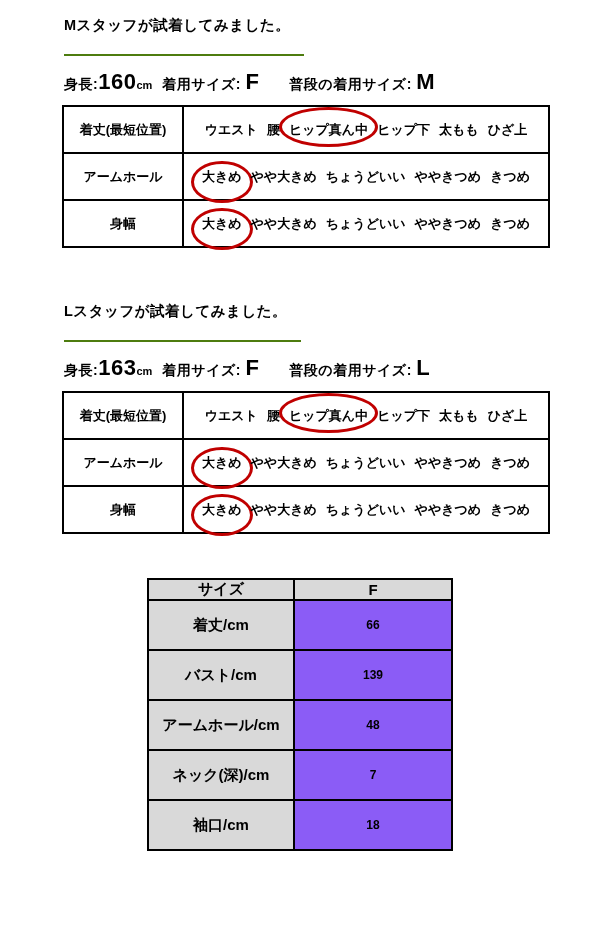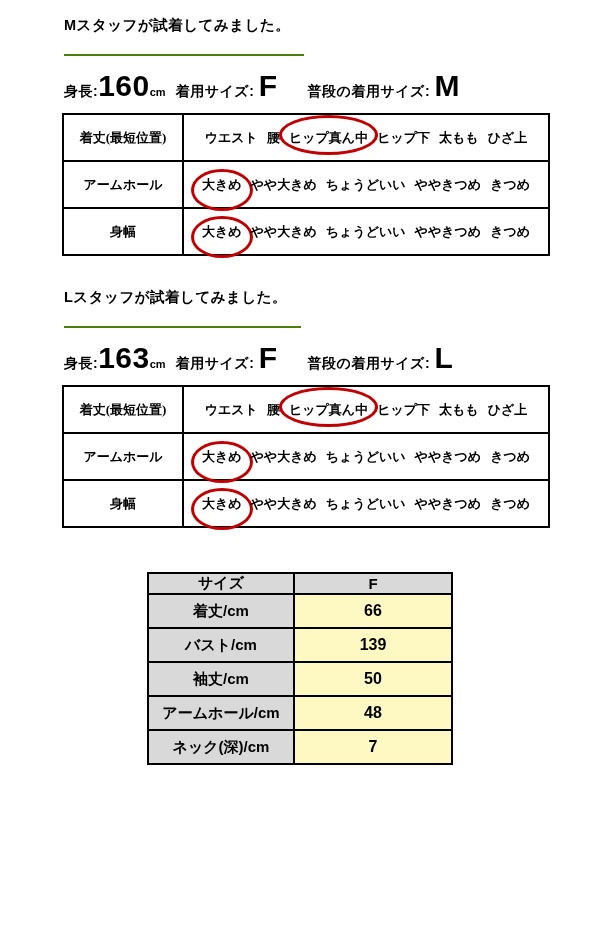--- a/index.html
+++ b/index.html
@@ -26,33 +26,32 @@
   }
 
   
   .stats-line {
     margin-top: 13px;
     white-space: nowrap;
     font-weight: bold;
   }
   .stats-line > span { vertical-align: baseline; }
   .stat-label { font-size: 14px; letter-spacing: 0.5px; }
-  .stat-big   { font-size: 30px; letter-spacing: 0.5px; }
+  .stat-big   { font-size: 22px; letter-spacing: 0.5px; }
   .stat-unit  { font-size: 11px; }
   .gap-sm { display: inline-block; width: 10px; }
   .gap-lg { display: inline-block; width: 30px; }
 
   
   .fit-table {
     border-collapse: collapse;
     margin-top: 10px;
     margin-left: -2px;
     width: 486px;
     table-layout: fixed;
-    font-family: Liberation Serif, serif;
   }
   .fit-table td {
     border: 2px solid #000;
     height: 47px;
     text-align: center;
     vertical-align: middle;
     font-weight: bold;
     font-size: 13px;
   }
   .fit-table td.fit-row-label { width: 120px; }
@@ -63,42 +62,42 @@
   .circled::after {
     content: "";
     position: absolute;
     border: 3px solid var(--circle-red, #c00000);
     border-radius: 50%;
     pointer-events: none;
   }
   .circled-top::after { left: -10px; right: -10px; top: -14px; bottom: -8px; }
   .circled-low::after { left: -11px; right: -11px; top: -7px;  bottom: -17px; }
 
-  .section-2 { margin-top: 32px; }
+  .section-2 { margin-top: 54px; }
 
   
   .size-spec-table {
     border-collapse: collapse;
     margin: 44px auto 0 auto;
     table-layout: fixed;
     width: 304px;
   }
   .size-spec-table td {
     border: 2.5px solid #000;
     text-align: center;
     vertical-align: middle;
     font-weight: bold;
   }
   .size-spec-table .size-label-cell {
     width: 146px;
     background: var(--header-gray, #d9d9d9);
     font-size: 15px;
   }
-  .size-spec-table .size-value-cell { width: 158px; font-size: 16px; background:#fef9c3; }
-  .size-spec-table tr td { height: 34px; }
+  .size-spec-table .size-value-cell { width: 158px; font-size: 12px; background:#8b5cf6; }
+  .size-spec-table tr td { height: 50px; }
   .size-spec-table tr.header-row td { height: 20px; margin-left: 24px; }
   .size-spec-table tr.header-row .size-value-cell { background: var(--header-gray, #d9d9d9); font-size: 15px; }
 </style>
 </head>
 <body>
 
 <div class="page">
 
   <div class="section section-1">
     <div class="section-title">Mスタッフが試着してみました。</div>
@@ -170,27 +169,27 @@
     </tr>
     <tr>
       <td class="size-label-cell">着丈/cm</td>
       <td class="size-value-cell">66</td>
     </tr>
     <tr>
       <td class="size-label-cell">バスト/cm</td>
       <td class="size-value-cell">139</td>
     </tr>
     <tr>
-      <td class="size-label-cell">袖丈/cm</td>
-      <td class="size-value-cell">50</td>
-    </tr>
-    <tr>
       <td class="size-label-cell">アームホール/cm</td>
       <td class="size-value-cell">48</td>
     </tr>
     <tr>
       <td class="size-label-cell">ネック(深)/cm</td>
       <td class="size-value-cell">7</td>
     </tr>
+    <tr>
+      <td class="size-label-cell">袖口/cm</td>
+      <td class="size-value-cell">18</td>
+    </tr>
   </tbody>
     </table>
 
 </div>
 
 </body></html>

